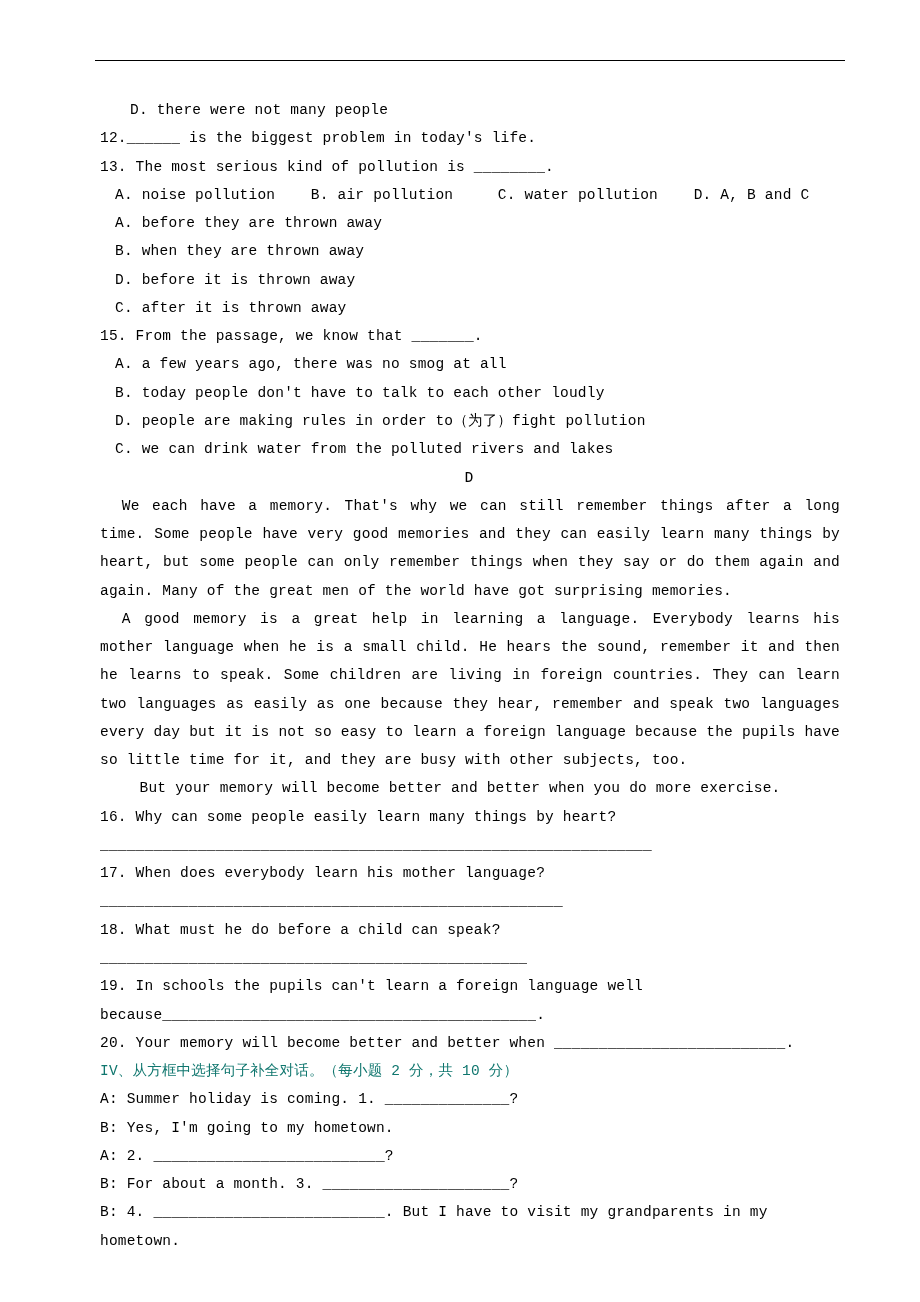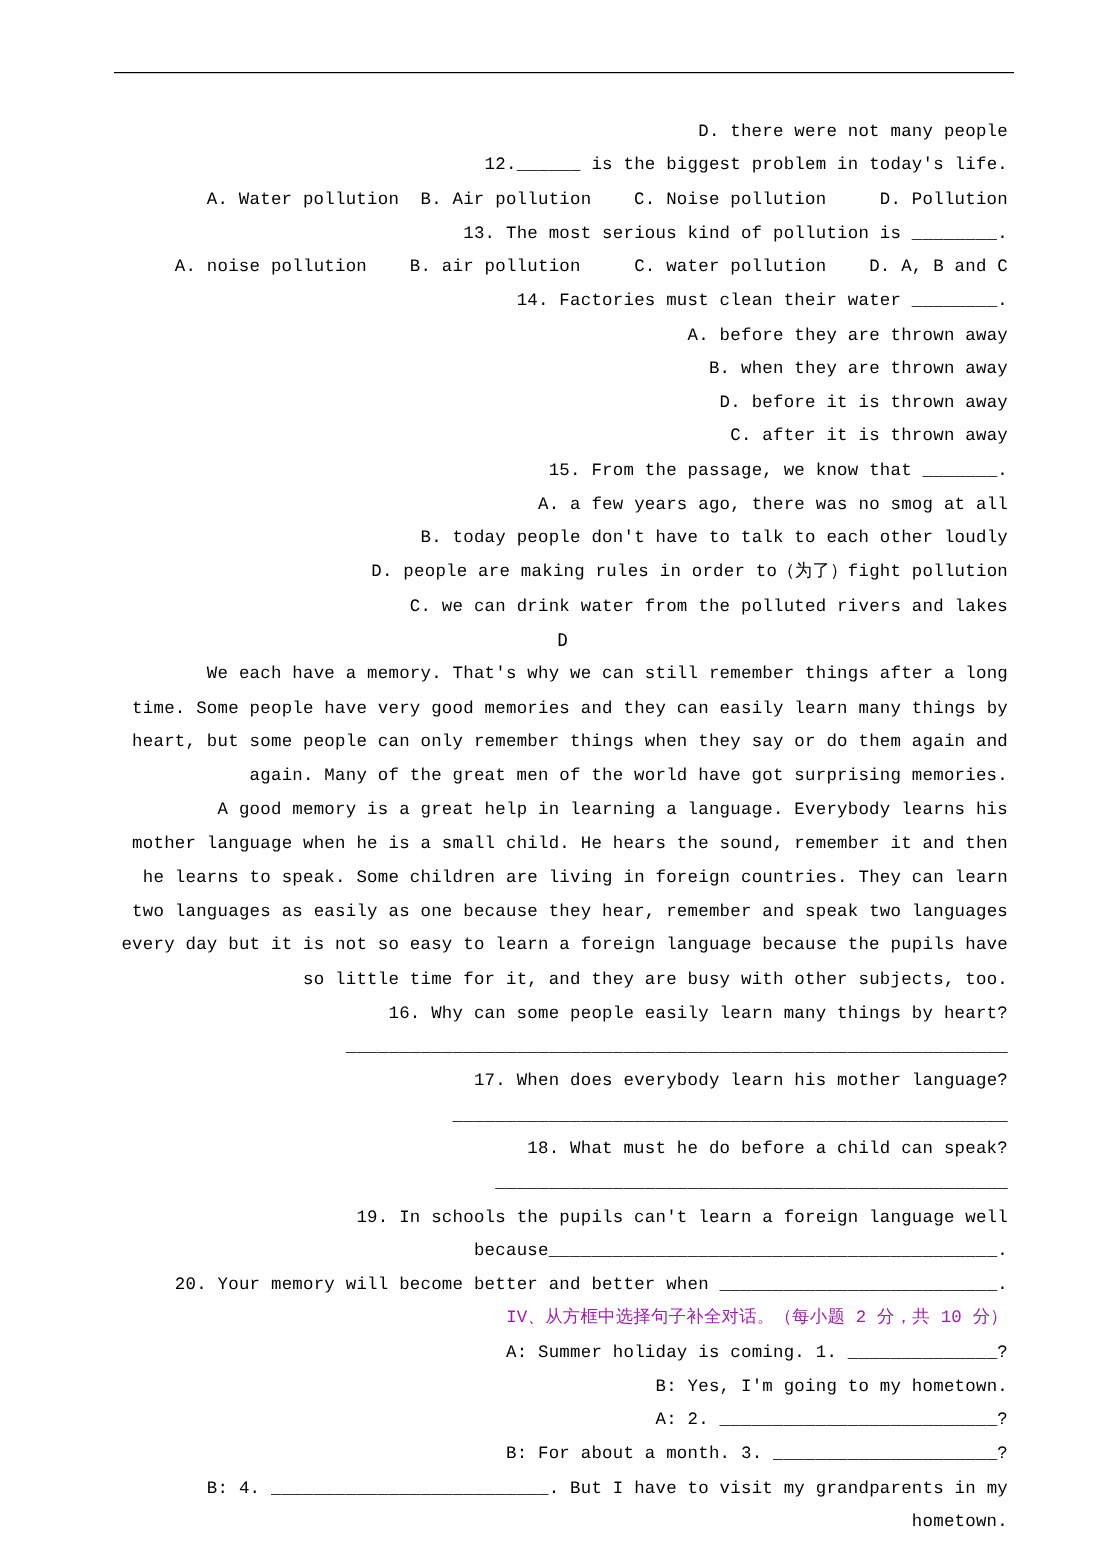--- a/index.html
+++ b/index.html
@@ -21,54 +21,53 @@
   .top-line {
     border-top: 1.5px solid #000;
     margin: 0 -5px 35px -5px;
   }
   .indent1 { padding-left: 30px; }
   .indent2 { padding-left: 15px; }
   .q-line { white-space: pre-wrap; }
   .center-d { text-align: center; letter-spacing: 2px; font-family: "SimSun", monospace; }
   .passage { text-align: justify; }
   .para-indent { display: inline-block; width: 1.5em; }
-  .section-title { color: #a21caf; }
-  .mono { font-family: "Courier New", "SimSun", monospace; letter-spacing: 0.2px; text-align: right; }
+  .section-title { color: #0f766e; }
+  .mono { font-family: "Courier New", "SimSun", monospace; letter-spacing: 0.2px; }
   .bold { font-family: "SimHei","SimSun",monospace; }
 </style>
 </head>
 <body>
 
 <div class="page">
   <div class="top-line"></div>
 
   <div class="mono indent1">D. there were not many people</div>
 
   <div class="mono">12.______ is the biggest problem in today's life.</div>
-  <div class="mono q-line indent2"><span>A. Water pollution</span>  <span>B. Air pollution</span>    <span>C. Noise pollution</span>     <span>D. Pollution</span></div>
 
   <div class="mono">13. The most serious kind of pollution is ________.</div>
   <div class="mono q-line indent2"><span>A. noise pollution</span>    <span>B. air pollution</span>     <span>C. water pollution</span>    <span>D. A, B and C</span></div>
 
-  <div class="mono">14. Factories must clean their water ________.</div>
   <div class="mono indent2">A. before they are thrown away</div>
   <div class="mono indent2">B. when they are thrown away</div>
   <div class="mono indent2">D. before it is thrown away</div>
   <div class="mono indent2">C. after it is thrown away</div>
 
   <div class="mono">15. From the passage, we know that _______.</div>
   <div class="mono indent2">A. a few years ago, there was no smog at all</div>
   <div class="mono indent2">B. today people don't have to talk to each other loudly</div>
   <div class="mono indent2">D. people are making rules in order to（为了）fight pollution</div>
   <div class="mono indent2">C. we can drink water from the polluted rivers and lakes</div>
 
   <div class="center-d bold">D</div>
 
   <div class="mono passage"><span class="para-indent"></span><span>We each have a memory. That's why we can still remember things after a long time. Some people have very good memories and they can easily learn many things by heart, but some people can only remember things when they say or do them again and again. Many of the great men of the world have got surprising memories.</span></div>
   <div class="mono passage"><span class="para-indent"></span><span>A good memory is a great help in learning a language. Everybody learns his mother language when he is a small child. He hears the sound, remember it and then he learns to speak. Some children are living in foreign countries. They can learn two languages as easily as one because they hear, remember and speak two languages every day but it is not so easy to learn a foreign language because the pupils have so little time for it, and they are busy with other subjects, too.</span></div>
+  <div class="mono passage"><span class="para-indent"></span>&nbsp;&nbsp;<span>But your memory will become better and better when you do more exercise.</span></div>
 
   <div class="mono">16. Why can some people easily learn many things by heart?</div>
   <div class="mono">______________________________________________________________</div>
   <div class="mono">17. When does everybody learn his mother language?</div>
   <div class="mono">____________________________________________________</div>
   <div class="mono">18. What must he do before a child can speak?</div>
   <div class="mono">________________________________________________</div>
   <div class="mono">19. In schools the pupils can't learn a foreign language well</div>
   <div class="mono">because__________________________________________.</div>
   <div class="mono">20. Your memory will become better and better when __________________________.</div>

